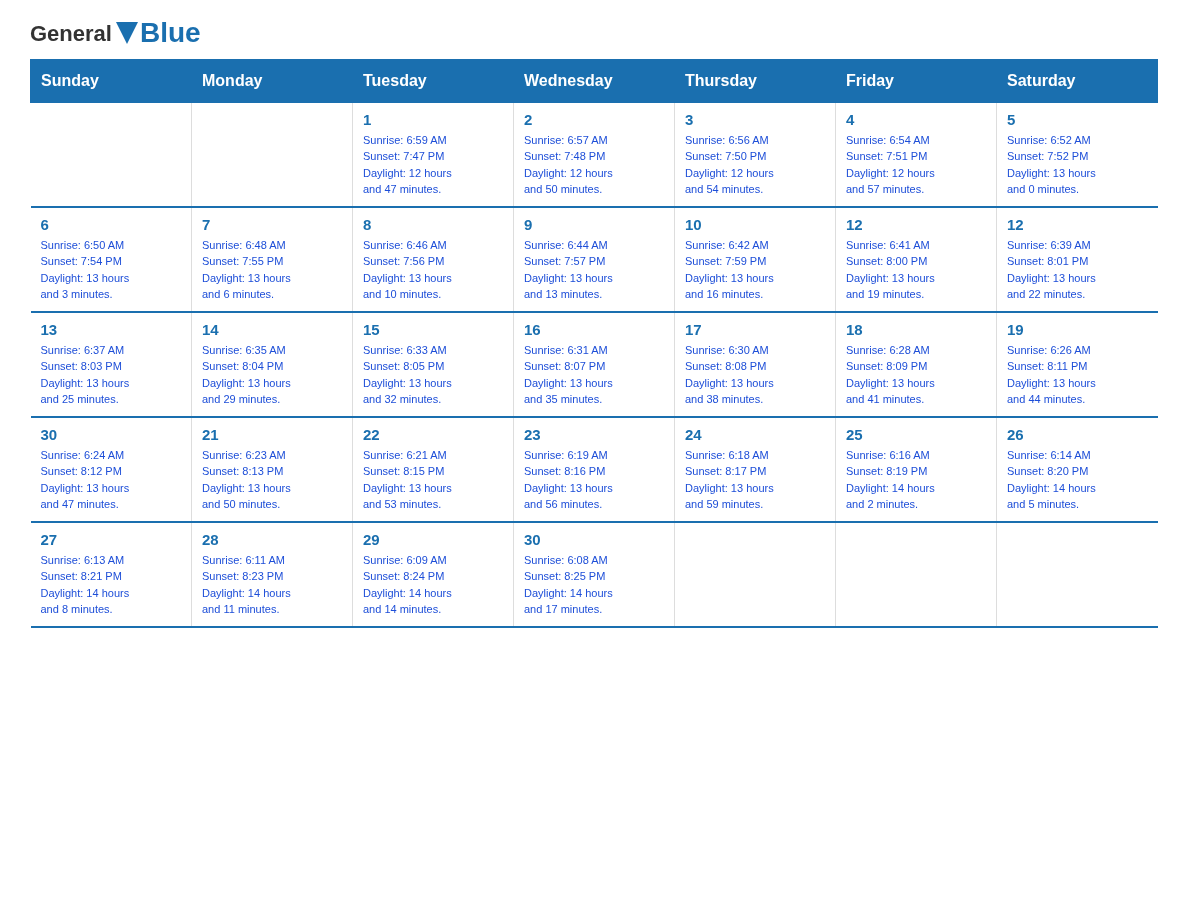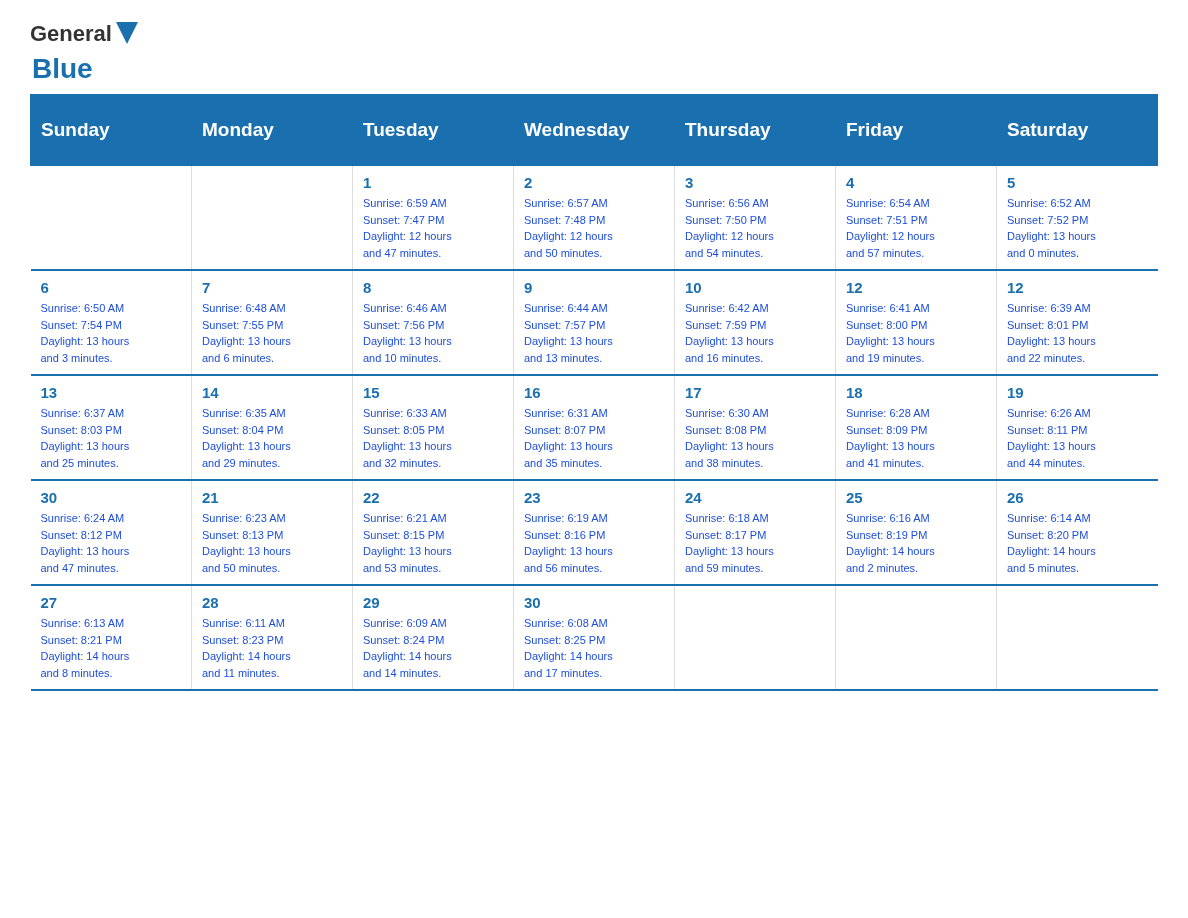--- a/index.html
+++ b/index.html
@@ -49,23 +49,23 @@
     .calendar {
       width: 100%;
       border-collapse: collapse;
       margin-top: 10px;
     }
     .calendar thead tr {
       background-color: #1a6faf;
     }
     .calendar thead th {
       color: #fff;
-      font-size: 19px;
-      font-weight: bold;
-      padding: 24px 10px;
+      font-size: 16px;
+      font-weight: bold;
+      padding: 12px 10px;
       text-align: left;
       border: 1px solid #1a6faf;
     }
     .calendar tbody tr {
       border-bottom: 2px solid #1a6faf;
     }
     .calendar tbody td {
       vertical-align: top;
       padding: 8px 10px;
       font-size: 13px;
@@ -91,21 +91,21 @@
     }
     .empty-cell {
       background: #fff;
     }
   </style>
 </head>
 <body>
 
 <div class="header">
   <div class="logo">
-    <div style="display:flex; flex-direction:column; align-items:flex-start; line-height:1.1;gap:8px;">
+    <div style="display:flex; flex-direction:row; align-items:flex-start; line-height:1.1;">
       <span style="display:flex; align-items:center; gap:2px;">
         <span class="logo-text-general">General</span>
         <div style="display:inline-block; margin-left:2px; margin-top:2px;">
           <svg width="22" height="22" viewBox="0 0 22 22">
             <polygon points="0,0 22,0 11,22" fill="#1a6faf"></polygon>
           </svg>
         </div>
       </span>
       <span class="logo-text-blue" style="margin-top:-2px; margin-left:2px;">Blue</span>
     </div>

